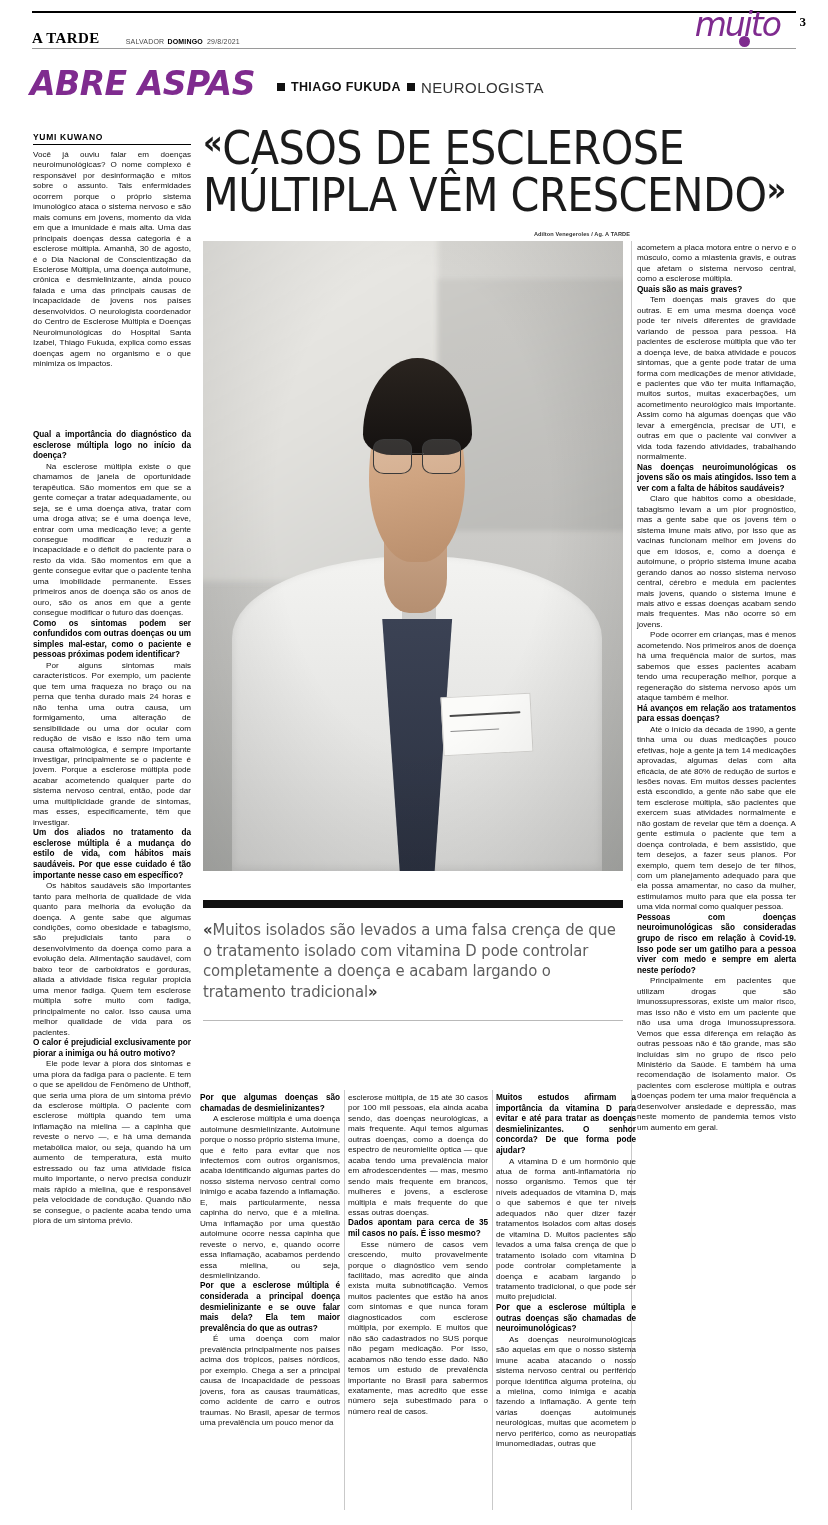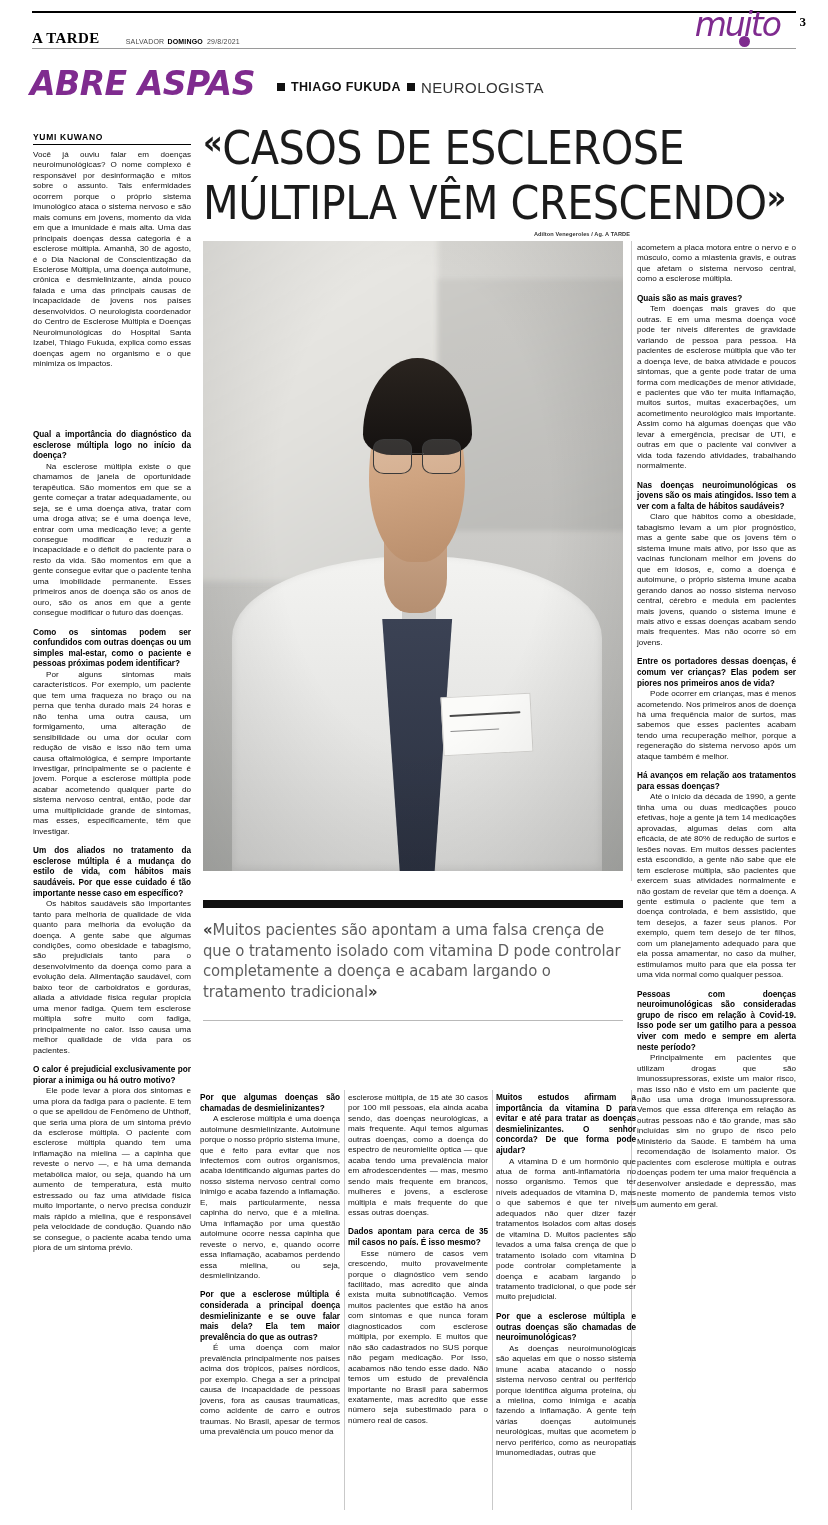--- a/index.html
+++ b/index.html
@@ -82,21 +82,21 @@
   
   .headline{
     position:absolute;left:203px;top:126px;width:600px;
     font-family:"DejaVu Sans Condensed","Liberation Sans", sans-serif;
     font-weight:300;
     font-size:46px;line-height:.98;
     letter-spacing:-.5px;color:#1b1b1b;
     text-transform:uppercase;
   }
   .headline .guill{font-weight:bold;font-size:34px;vertical-align:10px;}
-  .hl-l2{display:block;margin-top:10px;}
+  .hl-l2{display:block;margin-top:2px;}
 
   
   .byline{
     position:absolute;left:33px;top:132px;
     font-size:8.5px;font-weight:bold;letter-spacing:.7px;color:#000;
   }
   .byline-rule{
     position:absolute;left:33px;top:144px;width:158px;height:1px;background:#000;
   }
 
@@ -110,21 +110,21 @@
     text-justify:inter-word;
     hyphens:auto;
   }
   .col p{margin:0 0 0 0;text-indent:13px;}
   .col p.noind{text-indent:0;}
   .col h4{
     margin:9px 0 0 0;font-size:8.2px;line-height:10.6px;
     font-weight:bold;color:#000;text-indent:0;
   }
   .col h4.first{margin-top:0;}
-  .col p + h4{margin-top:9px;}
+  .col p + h4{margin-top:0;}
 
   
   #c1{left:33px;top:150px;width:158px;}
   #c1b{left:33px;top:430px;width:158px;}
   #cR{left:637px;top:243px;width:159px;}
 
   #b1{left:200px;top:1093px;width:140px;}
   #b2{left:348px;top:1093px;width:140px;}
   #b3{left:496px;top:1093px;width:140px;}
 
@@ -302,32 +302,31 @@
     </div>
     <div class="fig-badge">
       <span class="b1"></span>
       <span class="b2"></span>
     </div>
     <div class="ph-vign"></div>
   </div>
 
   <div class="pq-rule"></div>
   <div class="pullquote">
-    <span class="guill">«</span><span>Muitos pacientes são apontam a uma falsa crença de que o tratamento isolado com vitamina D pode controlar completamente a doença e acabam largando o tratamento tradicional</span><span class="guill">»</span>
+    <span class="guill">«</span><span>Muitos isolados são levados a uma falsa crença de que o tratamento isolado com vitamina D pode controlar completamente a doença e acabam largando o tratamento tradicional</span><span class="guill">»</span>
   </div>
   <div class="pq-rule-bottom"></div>
 
   <div class="vline" id="vlR"></div>
   <div class="col" id="cR">
     <p class="noind">acometem a placa motora entre o nervo e o músculo, como a miastenia gravis, e outras que afetam o sistema nervoso central, como a esclerose múltipla.</p>
     <h4>Quais são as mais graves?</h4>
     <p>Tem doenças mais graves do que outras. E em uma mesma doença você pode ter níveis diferentes de gravidade variando de pessoa para pessoa. Há pacientes de esclerose múltipla que vão ter a doença leve, de baixa atividade e poucos sintomas, que a gente pode tratar de uma forma com medicações de menor atividade, e pacientes que vão ter muita inflamação, muitos surtos, muitas exacerbações, um acometimento neurológico mais importante. Assim como há algumas doenças que vão levar à emergência, precisar de UTI, e outras em que o paciente vai conviver a vida toda fazendo atividades, trabalhando normalmente.</p>
     <h4>Nas doenças neuroimunológicas os jovens são os mais atingidos. Isso tem a ver com a falta de hábitos saudáveis?</h4>
     <p>Claro que hábitos como a obesidade, tabagismo levam a um pior prognóstico, mas a gente sabe que os jovens têm o sistema imune mais ativo, por isso que as vacinas funcionam melhor em jovens do que em idosos, e, como a doença é autoimune, o próprio sistema imune acaba gerando danos ao nosso sistema nervoso central, cérebro e medula em pacientes mais jovens, quando o sistema imune é mais ativo e essas doenças acabam sendo mais frequentes. Mas não ocorre só em jovens.</p>
-    <h4>Entre os portadores dessas doenças, é comum ver crianças? Elas podem ser piores nos primeiros anos de vida?</h4>
     <p>Pode ocorrer em crianças, mas é menos acometendo. Nos primeiros anos de doença há uma frequência maior de surtos, mas sabemos que esses pacientes acabam tendo uma recuperação melhor, porque a regeneração do sistema nervoso após um ataque também é melhor.</p>
     <h4>Há avanços em relação aos tratamentos para essas doenças?</h4>
     <p>Até o início da década de 1990, a gente tinha uma ou duas medicações pouco efetivas, hoje a gente já tem 14 medicações aprovadas, algumas delas com alta eficácia, de até 80% de redução de surtos e lesões novas. Em muitos desses pacientes está escondido, a gente não sabe que ele tem esclerose múltipla, são pacientes que exercem suas atividades normalmente e não gostam de revelar que têm a doença. A gente estimula o paciente que tem a doença controlada, é bem assistido, que tem desejos, a fazer seus planos. Por exemplo, quem tem desejo de ter filhos, com um planejamento adequado para que ela possa amamentar, no caso da mulher, estimulamos muito para que ela possa ter uma vida normal como qualquer pessoa.</p>
     <h4>Pessoas com doenças neuroimunológicas são consideradas grupo de risco em relação à Covid-19. Isso pode ser um gatilho para a pessoa viver com medo e sempre em alerta neste período?</h4>
     <p>Principalmente em pacientes que utilizam drogas que são imunossupressoras, existe um maior risco, mas isso não é visto em um paciente que não usa uma droga imunossupressora. Vemos que essa diferença em relação às outras pessoas não é tão grande, mas são incluídas sim no grupo de risco pelo Ministério da Saúde. E também há uma recomendação de isolamento maior. Os pacientes com esclerose múltipla e outras doenças podem ter uma maior frequência a desenvolver ansiedade e depressão, mas neste momento de pandemia temos visto um aumento em geral.</p>
   </div>
 
   <div class="vline" id="vl1"></div>
   <div class="vline" id="vl2"></div>
   <div class="vline" id="vl3"></div>

